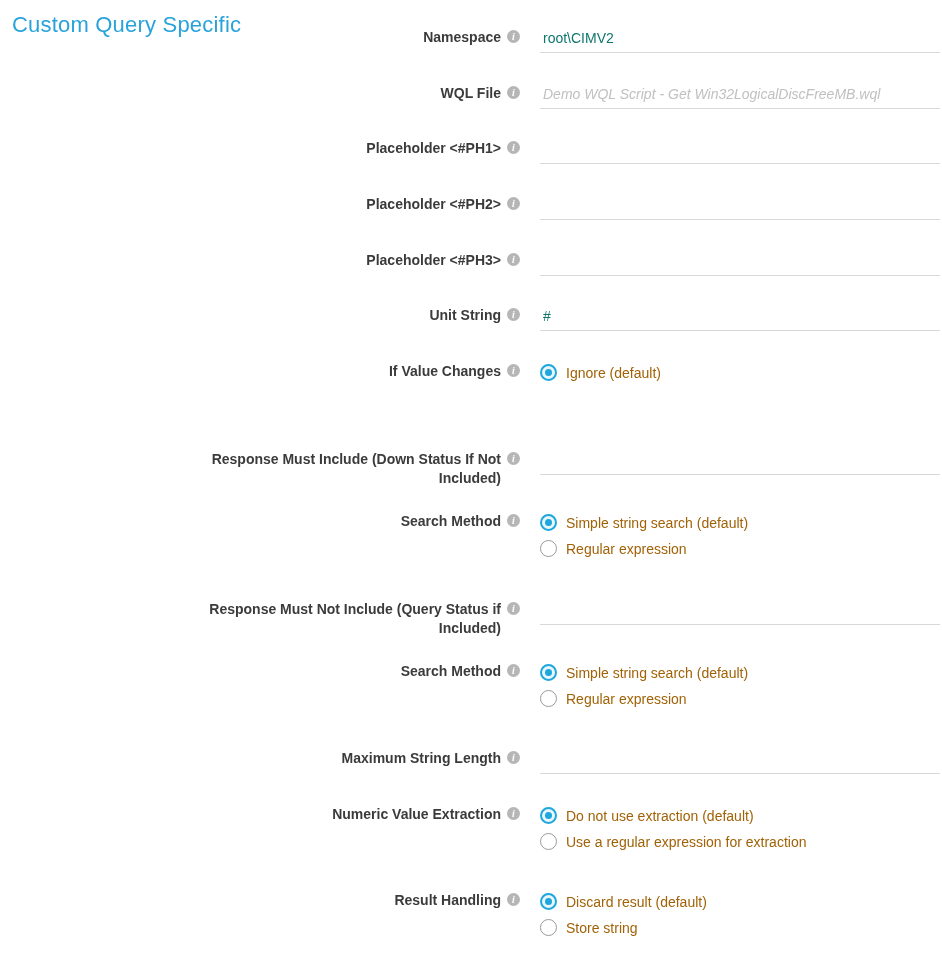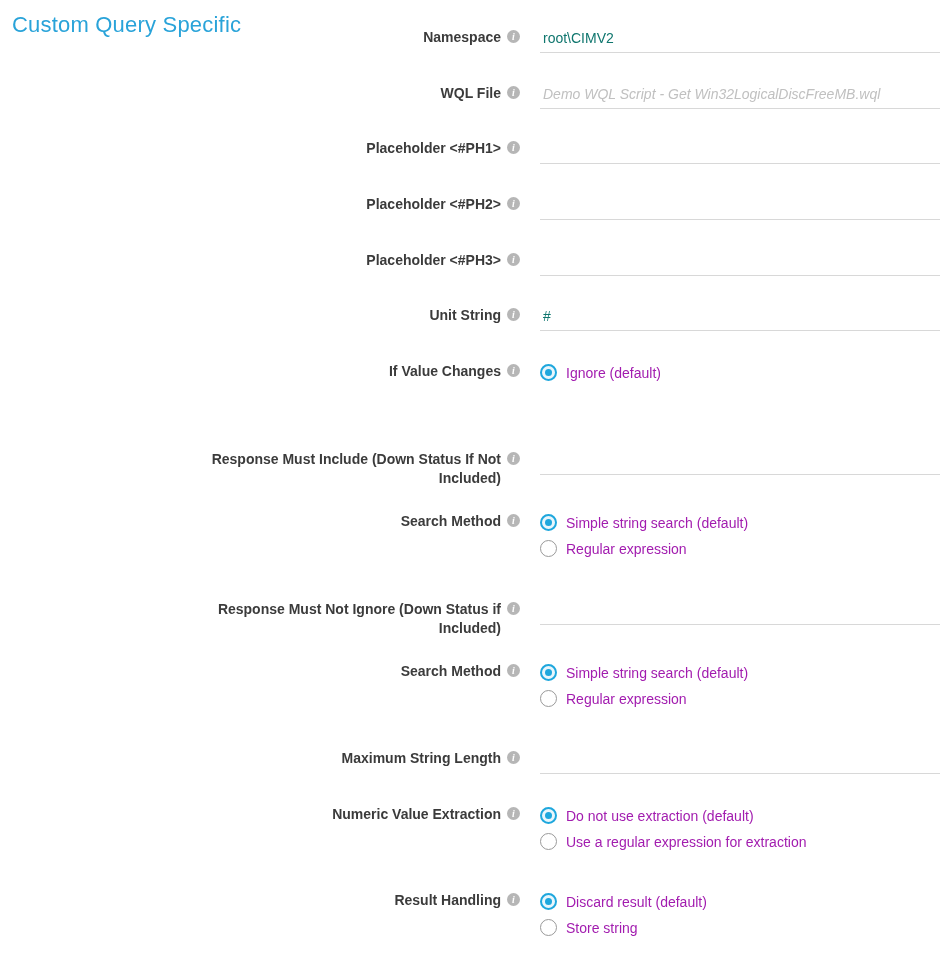--- a/index.html
+++ b/index.html
@@ -130,21 +130,21 @@
     position: absolute;
     left: 3px;
     top: 3px;
     width: 7px;
     height: 7px;
     border-radius: 50%;
     background: #1ea7dd;
   }
   .radio-label {
     font-size: 14px;
-    color: #a21caf;
+    color: #a16207;
     white-space: nowrap;
   }
 </style>
 </head>
 <body>
 
 <div class="page">
 
   <div class="section-title">Custom Query Specific</div>
 
@@ -225,21 +225,21 @@
             </div>
             <div class="radio-opt">
               <span class="radio-mark"></span>
               <span class="radio-label">Regular expression</span>
             </div>
           </div>
         </div>
       </div>
       <div class="row" style="position: absolute; left: 0px; top: 600px;">
         <div class="label-cell">
-          <span class="label-text">Response Must Not Ignore (Down Status if Included)</span>
+          <span class="label-text">Response Must Not Include (Query Status if Included)</span>
           <span class="info-icon">i</span>
         </div>
         <div class="field-cell"><input type="text" class="text-input" value="" placeholder="" style=""></div>
       </div>
       <div class="row" style="position: absolute; left: 0px; top: 662px;">
         <div class="label-cell">
           <span class="label-text">Search Method</span>
           <span class="info-icon">i</span>
         </div>
         <div class="field-cell">

